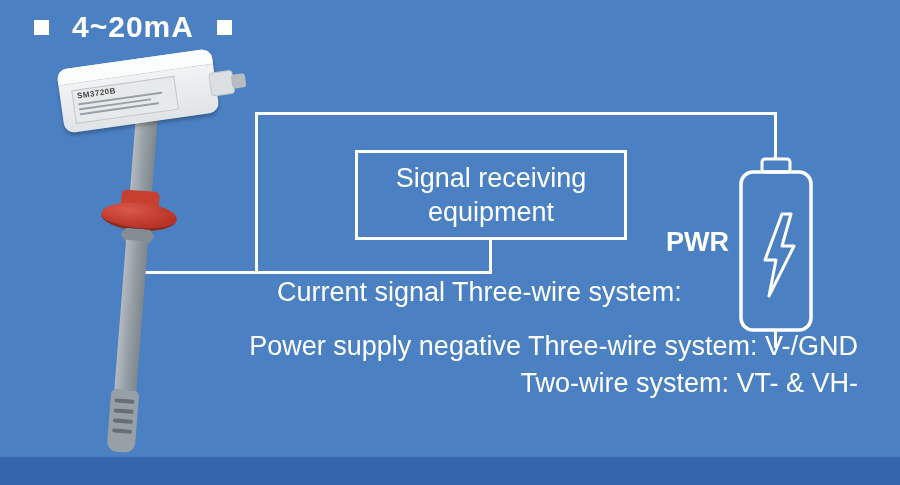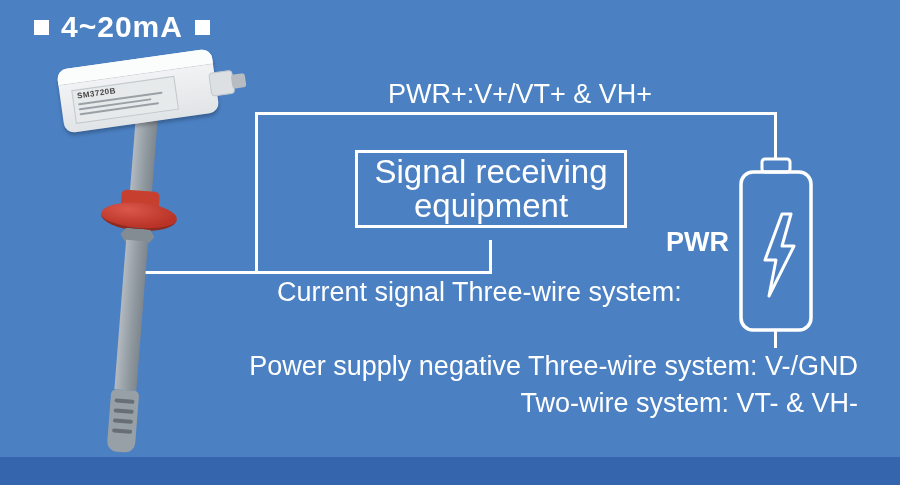--- a/index.html
+++ b/index.html
@@ -4,46 +4,46 @@
 <style>
   html,body{margin:0;padding:0;background:#2f4f7a;}
   .stage{
     position:relative;width:900px;height:485px;overflow:hidden;
     background:#4b80c3;color:#fff;
     font-family:"Liberation Sans",sans-serif;
   }
   .stage *{box-sizing:border-box;}
 
   
-  .title{position:absolute;left:34px;top:10px;display:flex;align-items:center;gap:12px;}
+  .title{position:absolute;left:34px;top:10px;display:flex;align-items:center;gap:23px;}
   .title .sq{width:15px;height:15px;background:#fff;}
   .title .txt{font-size:30px;font-weight:600;letter-spacing:1px;}
 
   
   .wire{position:absolute;background:#fff;}
   .wire-top-h{left:255px;top:112px;width:522px;height:3px;}
   .wire-left-v{left:255px;top:112px;width:3px;height:162px;}
   .wire-right-v{left:774px;top:112px;width:3px;height:47px;}
   .wire-mid-h{left:135px;top:271px;width:357px;height:3px;}
   .wire-box-v{left:489px;top:240px;width:3px;height:34px;}
   .wire-batt-v{left:774px;top:330px;width:3px;height:18px;}
 
   
   .lab{position:absolute;font-size:27px;line-height:33px;white-space:nowrap;}
   .lab-top{left:280px;top:78px;width:480px;text-align:center;}
   .lab-pwr{left:666px;top:226px;font-weight:bold;}
   .lab-current{left:262px;top:276px;margin-left:15px;}
-  .lab-negative{right:42px;top:348px;text-align:right;line-height:37px;}
+  .lab-negative{right:42px;top:328px;text-align:right;line-height:37px;}
 
   
   .rx-box{
-    position:absolute;left:355px;top:150px;width:272px;height:78px;
+    position:absolute;left:355px;top:150px;width:272px;height:90px;
     border:3px solid #fff;display:flex;flex-direction:column;
     align-items:center;justify-content:center;
-    font-size:33px;line-height:34px;
+    font-size:27px;line-height:34px;
   }
 
   
   .battery{position:absolute;left:736px;top:156px;}
 
   
   .sensor{position:absolute;left:50px;top:55px;width:240px;height:410px;}
   .probe{
     position:absolute;left:86px;top:60px;width:22px;height:340px;
     transform:rotate(4.5deg);transform-origin:50% 0;z-index:1;
@@ -121,21 +121,20 @@
     </div>
   </div>
 
   <div class="wire wire-top-h"></div>
   <div class="wire wire-left-v"></div>
   <div class="wire wire-right-v"></div>
   <div class="wire wire-mid-h"></div>
   <div class="wire wire-box-v"></div>
   <div class="wire wire-batt-v"></div>
 
-  <div class="lab lab-top">PWR+:V+/VT+ &amp; VH+</div>
 
   <div class="rx-box">
     <div>Signal receiving</div>
     <div>equipment</div>
   </div>
 
   <div class="lab lab-pwr">PWR</div>
   <svg class="battery" width="80" height="180" viewBox="0 0 80 180">
     <rect x="26" y="3" width="28" height="13" rx="3" fill="none" stroke="#ffffff" stroke-width="3"></rect>
     <rect x="5" y="16" width="70" height="158" rx="12" fill="none" stroke="#ffffff" stroke-width="3.5"></rect>

